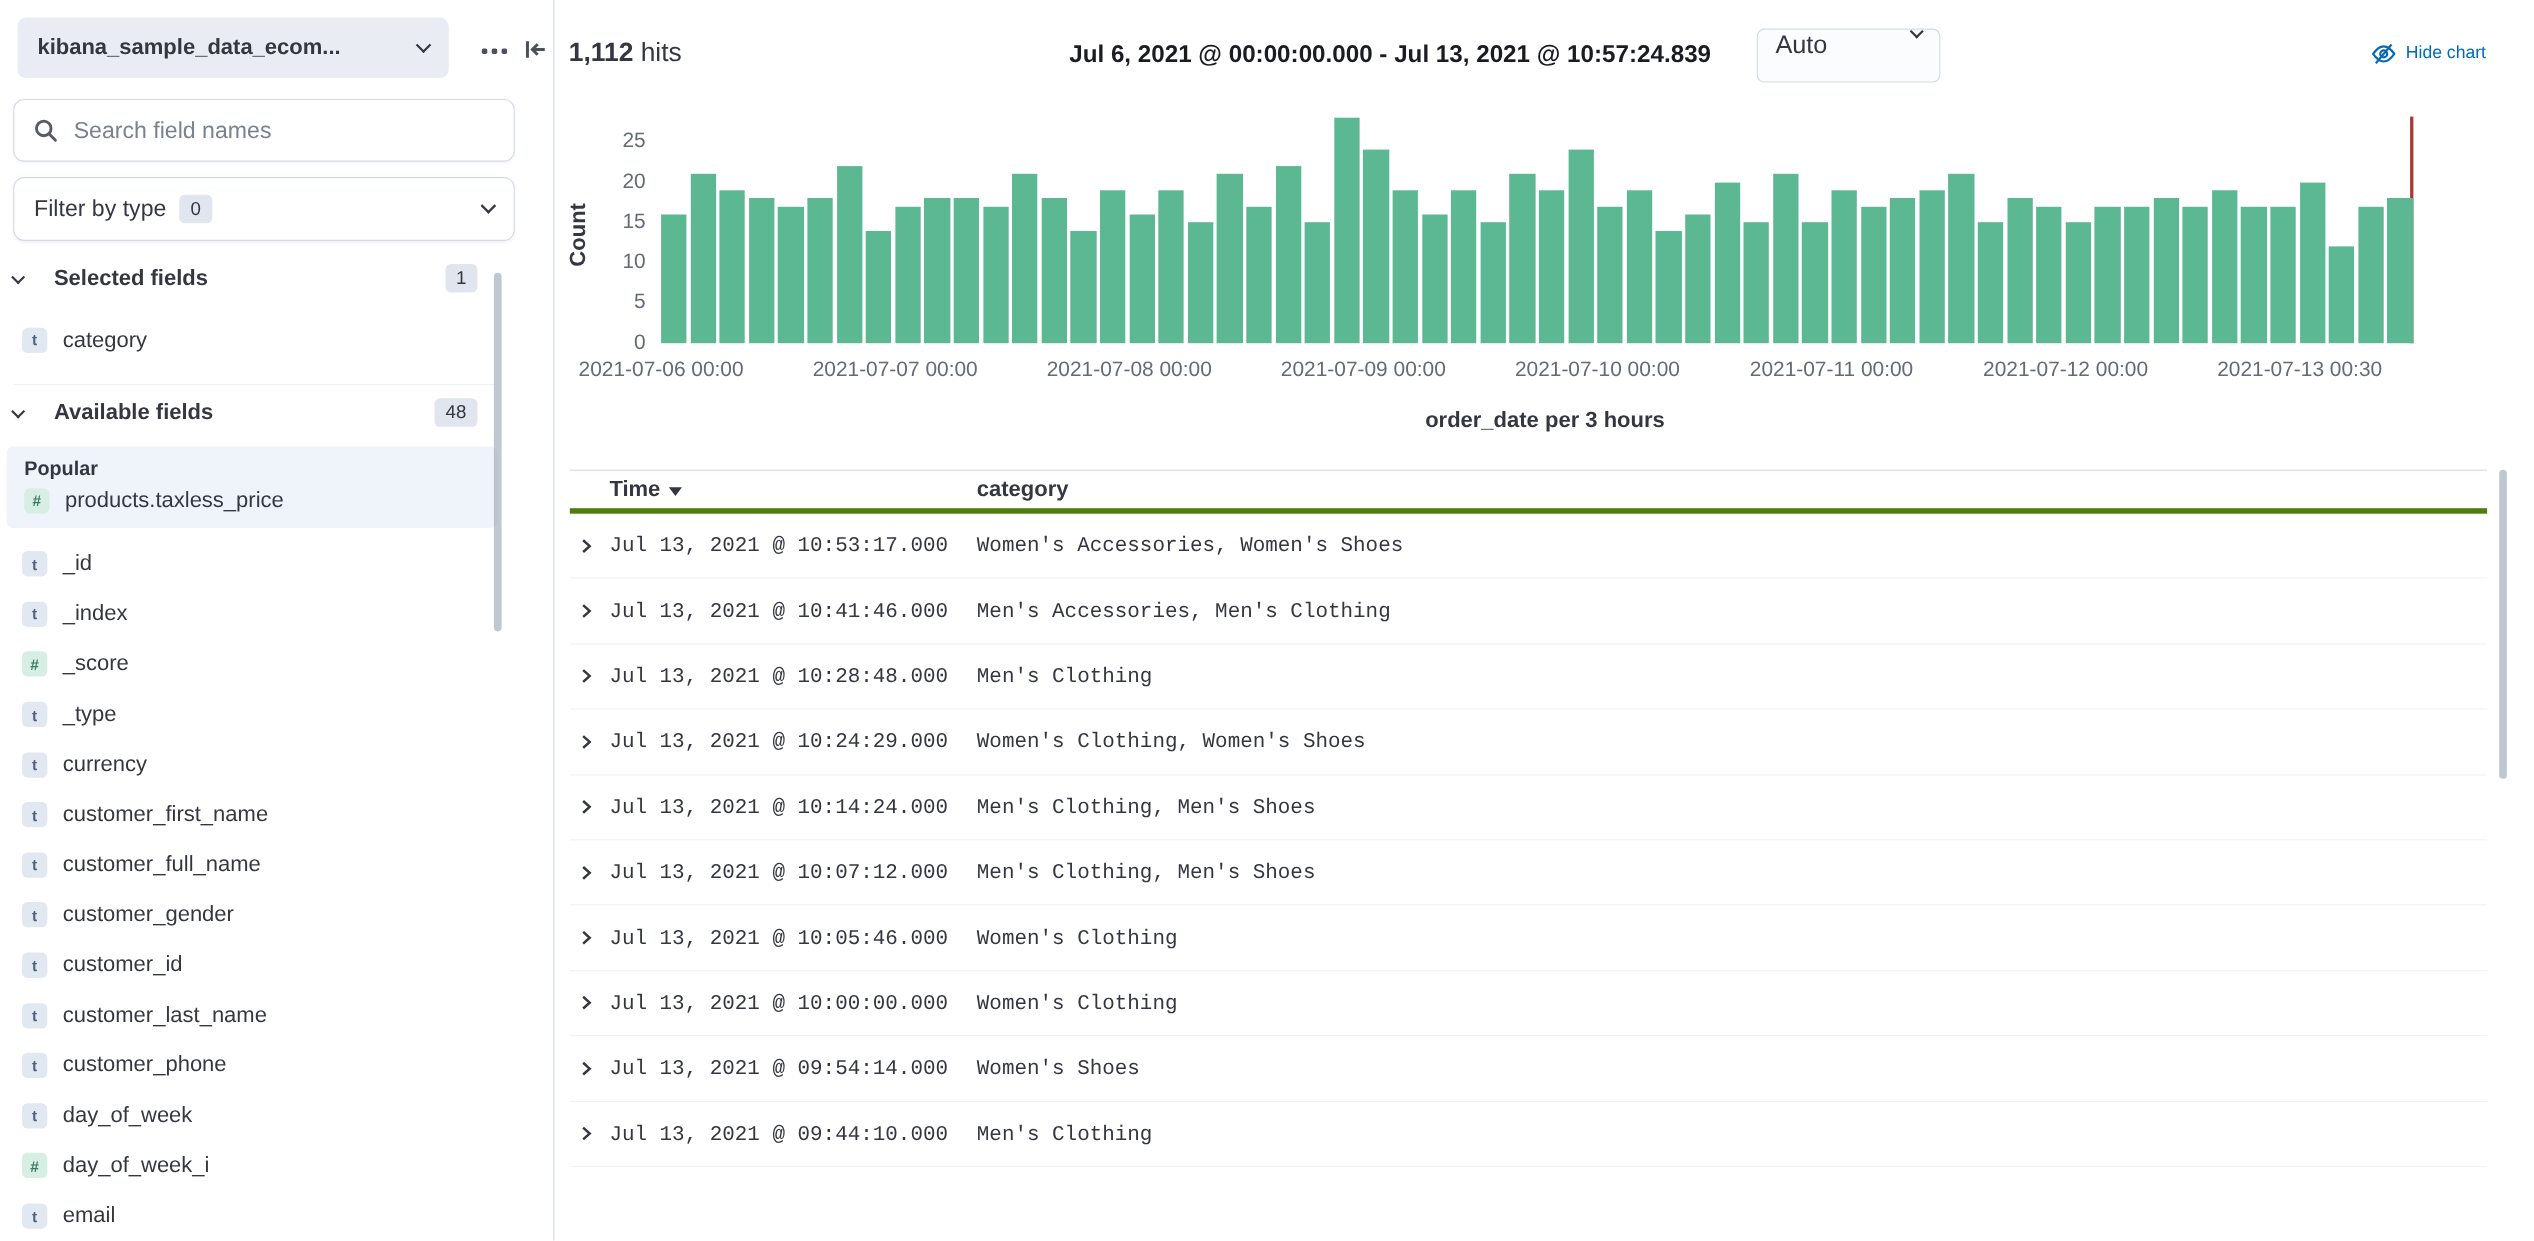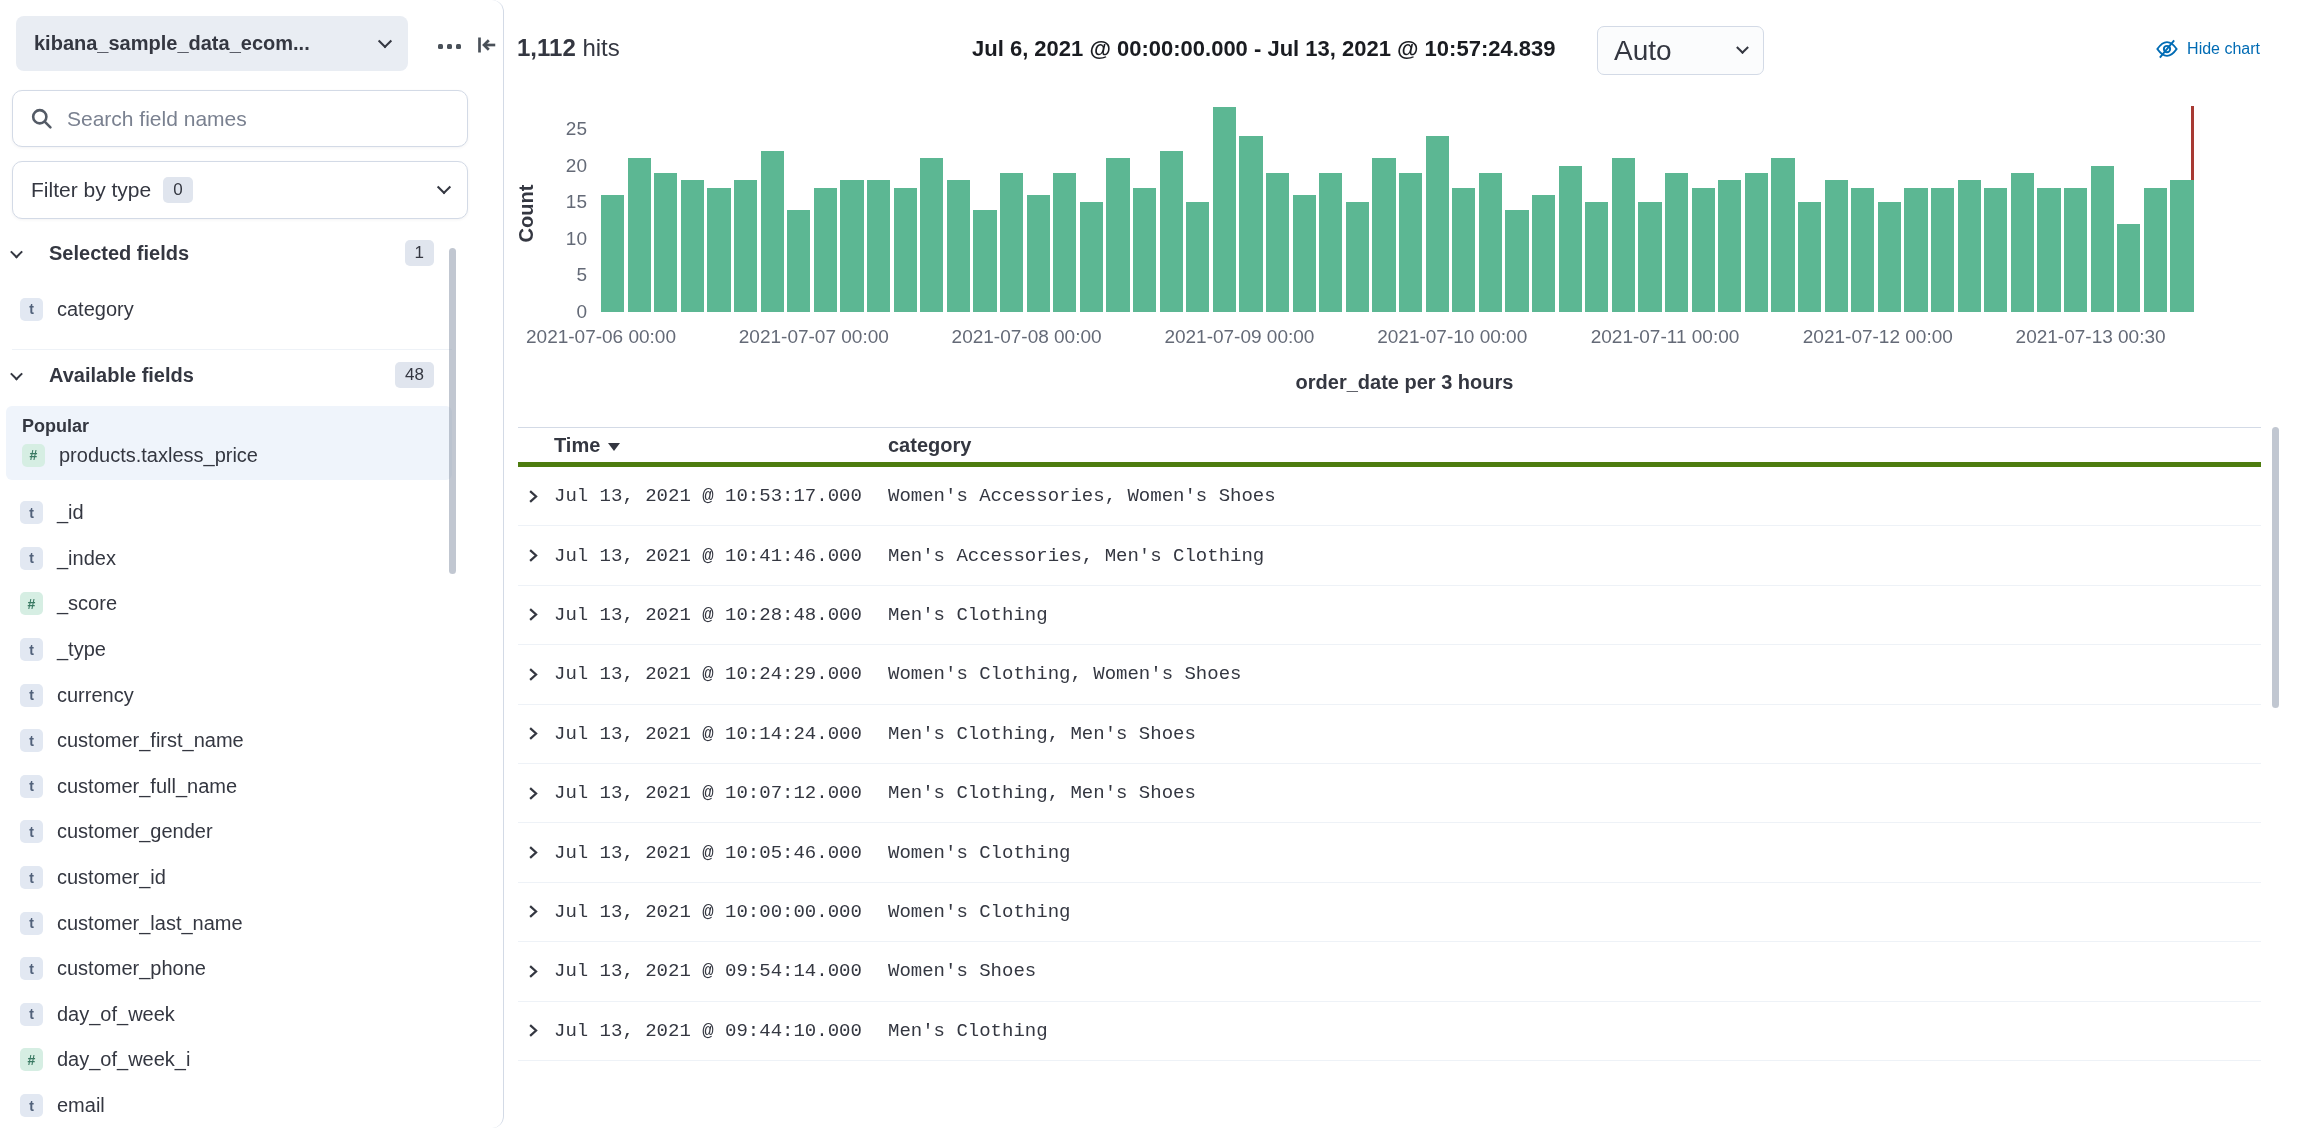--- a/index.html
+++ b/index.html
@@ -2,21 +2,21 @@
 <html><head>
 <meta charset="utf-8">
 <style>
   * { box-sizing: border-box; margin: 0; padding: 0; }
   html,body { width:2304px; height:1128px; }
   body {
     font-family: "Liberation Sans", sans-serif;
     color:#343741; background:#fff; overflow:hidden; position:relative;
   }
   
-  .sidebar { position:absolute; left:0; top:0; width:504px; height:1128px; background:#fff; border-right:1px solid #D3DAE6;border-radius:12px; }
+  .sidebar { position:absolute; left:0; top:0; width:504px; height:1128px; background:#fff; border-right:1px solid #D3DAE6; }
   .idx-btn { position:absolute; left:16px; top:16px; width:392px; height:55px; background:#E9EDF3; border:none; border-radius:8px; display:flex; align-items:center; gap:12px; padding:0 18px; font-family:inherit; font-size:20px; font-weight:700; color:#343741; cursor:pointer; white-space:nowrap; overflow:hidden; }
   .idx-btn .lbl { overflow:hidden; text-overflow:ellipsis; }
   .chev { display:inline-block; width:10px; height:10px; border-right:2.4px solid #343741; border-bottom:2.4px solid #343741; transform:rotate(45deg) translate(-2px,-2px); flex:none; }
   .iconbtn { position:absolute; background:none; border:none; cursor:pointer; display:flex; align-items:center; justify-content:center; }
   .dots { display:flex; gap:4px; }
   .dots i { width:5px; height:5px; background:#4A5159; border-radius:1.5px; display:block; }
   .search-box { position:absolute; left:12px; top:90px; width:456px; height:57px; }
   .search-box input { width:100%; height:100%; border:1px solid #D3DAE6; border-radius:10px; padding:0 16px 0 54px; font-family:inherit; font-size:21px; color:#343741; box-shadow:0 1px 3px rgba(52,55,65,.06); outline:none; }
   .search-box input::placeholder { color:#7A8190; }
   .search-box svg { position:absolute; left:18px; top:17px; }
@@ -39,21 +39,21 @@
   .popular .field-row { padding-left:16px; height:32px; }
   .fields-list { position:absolute; left:12px; top:490px; width:440px; }
   .fields-list .field-row { height:45.6px; }
   .sb-scroll { position:absolute; left:449px; top:248px; width:7px; height:326px; background:#98A2B3; opacity:.6; border-radius:4px; }
   
   .main { position:absolute; left:505px; top:0; width:1799px; height:1128px; background:#fff; }
   .hits { position:absolute; left:12px; top:34px; font-size:24px; }
   .hits b { font-weight:700; }
   .hits span { font-weight:400; }
   .time-range { position:absolute; left:467px; top:36px; font-size:22px; font-weight:600; color:#1A1C21; }
-  .interval-select { position:absolute; left:1092px; top:26px; width:167px; height:49px; border:1px solid #D3DAE6; border-radius:7px; background:#FBFCFD; display:flex; align-items:center; padding:0 16px; font-size:28px; color:#343741; cursor:pointer;gap:30px; }
+  .interval-select { position:absolute; left:1092px; top:26px; width:167px; height:49px; border:1px solid #D3DAE6; border-radius:7px; background:#FBFCFD; display:flex; align-items:flex-start; padding:0 16px; font-size:23px; color:#343741; cursor:pointer;gap:30px; }
   .interval-select .chev { margin-left:auto; width:9px; height:9px; border-width:2px; }
   .hide-chart { position:absolute; right:44px; top:38px; display:flex; align-items:center; gap:9px; color:#006BB4; font-size:16px; cursor:pointer; background:none; border:none; font-family:inherit; }
   .ylabel { position:absolute; left:-19px; top:202px; width:80px; text-align:center; font-size:20px; font-weight:700; transform:rotate(-90deg); }
   .yticks { position:absolute; left:30px; top:106px; width:52px; height:206px; }
   .ytick { position:absolute; right:0; width:52px; text-align:right; font-size:19px; color:#646A77; line-height:22px; }
   .plot { position:absolute; left:96px; top:106px; width:1596px; height:206px; }
   .bar { position:absolute; bottom:0; border-radius:0; }
   .time-marker { position:absolute; top:0; bottom:0; width:3px; }
   .xticks { position:absolute; left:96px; top:326px; width:1596px; height:24px; }
   .xtick { position:absolute; transform:translateX(-50%); font-size:19px; color:#646A77; white-space:nowrap; }

